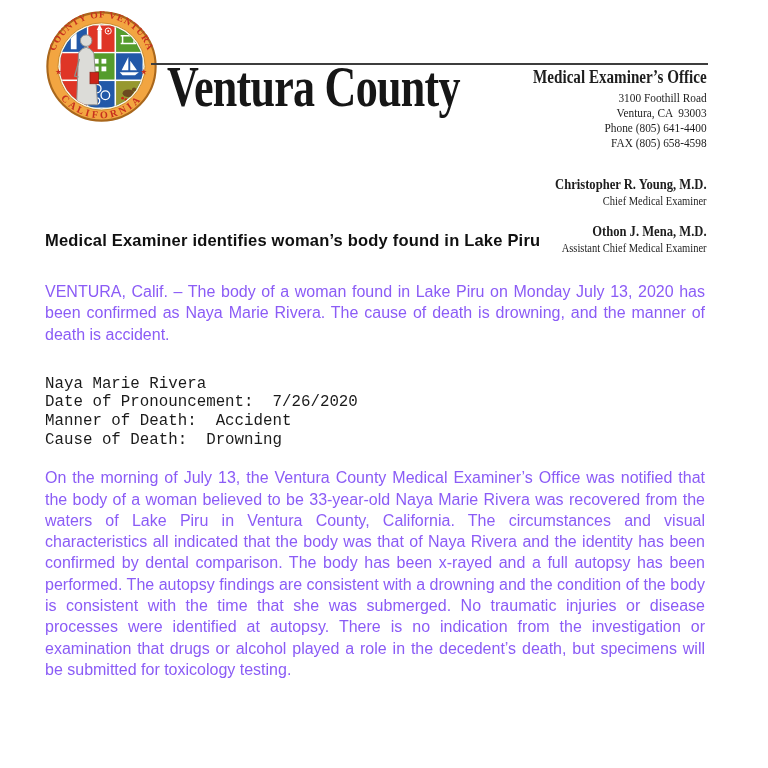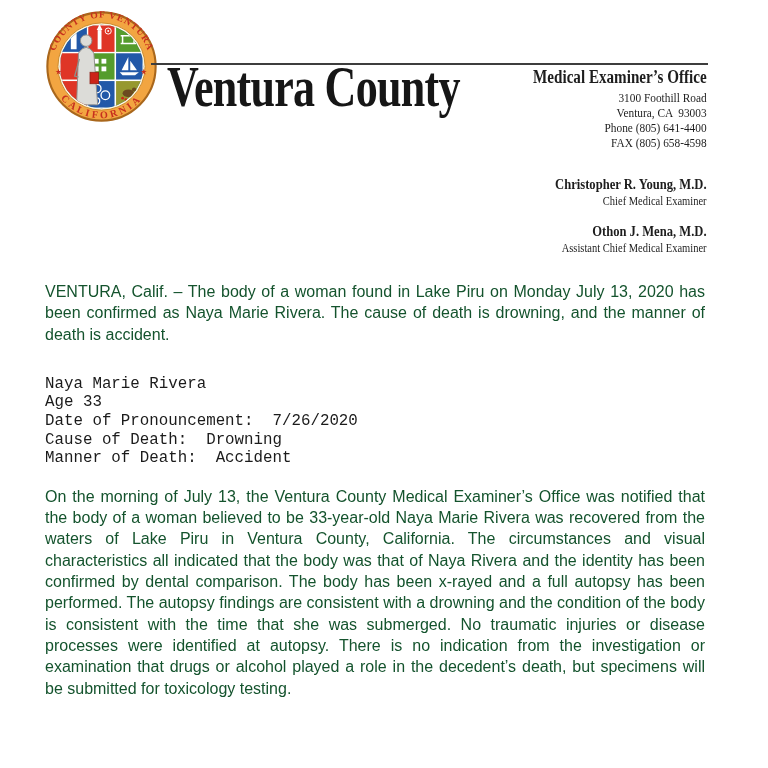--- a/index.html
+++ b/index.html
@@ -20,21 +20,21 @@
   .addr{font-size:13.5px;line-height:15px;white-space:pre;}
   .staff-name{font-size:15px;font-weight:bold;line-height:16px;white-space:pre;}
   .staff-title{font-size:12.5px;line-height:14px;margin-top:2px;white-space:pre;}
   .gap-a{height:26px;}
   .gap-b{height:15px;}
 
   
   .headline{position:absolute;left:45px;top:231px;font-size:16.5px;font-weight:bold;
             letter-spacing:0.2px;color:#101010;white-space:nowrap;}
   .body-block{position:absolute;left:45px;top:281px;width:660px;}
-  .para{margin:0;text-align:justify;font-size:16px;line-height:21.3px;color:#14532d;}
+  .para{margin:0;text-align:justify;font-size:16px;line-height:21.3px;color:#8b5cf6;}
   .case-details{margin-top:30px;}
   .case-line{font-size:15.8px;line-height:18.6px;white-space:pre;font-family:Liberation Mono, monospace;}
   .para2{margin-top:18px;}
 </style>
 </head>
 <body>
 
 <div class="page">
 
   <svg class="seal" viewBox="0 0 120 120">
@@ -125,26 +125,26 @@
     <div class="addr">Phone (805) 641-4400</div>
     <div class="addr">FAX (805) 658-4598</div>
     <div class="gap-a"></div>
     <div class="staff-name">Christopher R. Young, M.D.</div>
     <div class="staff-title">Chief Medical Examiner</div>
     <div class="gap-b"></div>
     <div class="staff-name">Othon J. Mena, M.D.</div>
     <div class="staff-title">Assistant Chief Medical Examiner</div>
   </div>
 
+  <div class="headline">Medical Examiner identifies woman’s body found in Lake Piru</div>
 
   <div class="body-block">
     <p class="para">VENTURA, Calif. – The body of a woman found in Lake Piru on Monday July 13, 2020 has been confirmed as Naya Marie Rivera. The cause of death is drowning, and the manner of death is accident.</p>
     <div class="case-details">
       <div class="case-line">Naya Marie Rivera</div>
-      <div class="case-line">Age 33</div>
       <div class="case-line">Date of Pronouncement:  7/26/2020</div>
+      <div class="case-line">Manner of Death:  Accident</div>
       <div class="case-line">Cause of Death:  Drowning</div>
-      <div class="case-line">Manner of Death:  Accident</div>
     </div>
     <p class="para para2">On the morning of July 13, the Ventura County Medical Examiner’s Office was notified that the body of a woman believed to be 33-year-old Naya Marie Rivera was recovered from the waters of Lake Piru in Ventura County, California.  The circumstances and visual characteristics all indicated that the body was that of Naya Rivera and the identity has been confirmed by dental comparison.  The body has been x-rayed and a full autopsy has been performed.  The autopsy findings are consistent with a drowning and the condition of the body is consistent with the time that she was submerged.  No traumatic injuries or disease processes were identified at autopsy.  There is no indication from the investigation or examination that drugs or alcohol played a role in the decedent’s death, but specimens will be submitted for toxicology testing.</p>
   </div>
 
 </div>
 
 </body></html>

